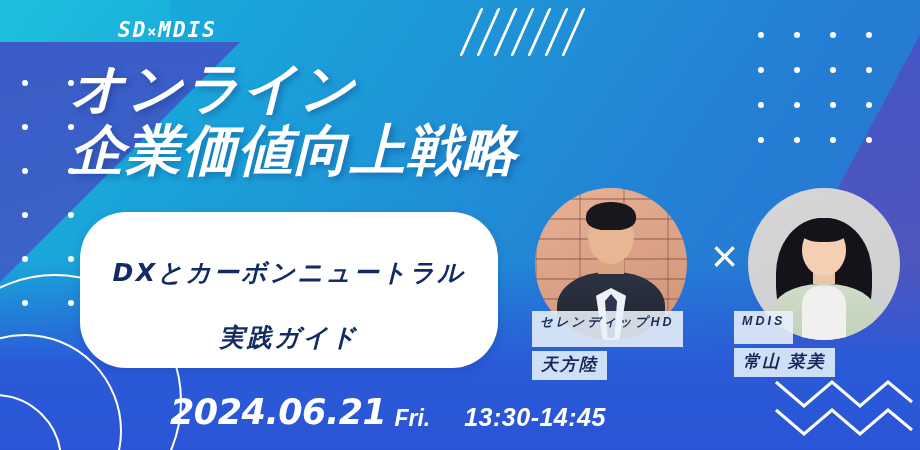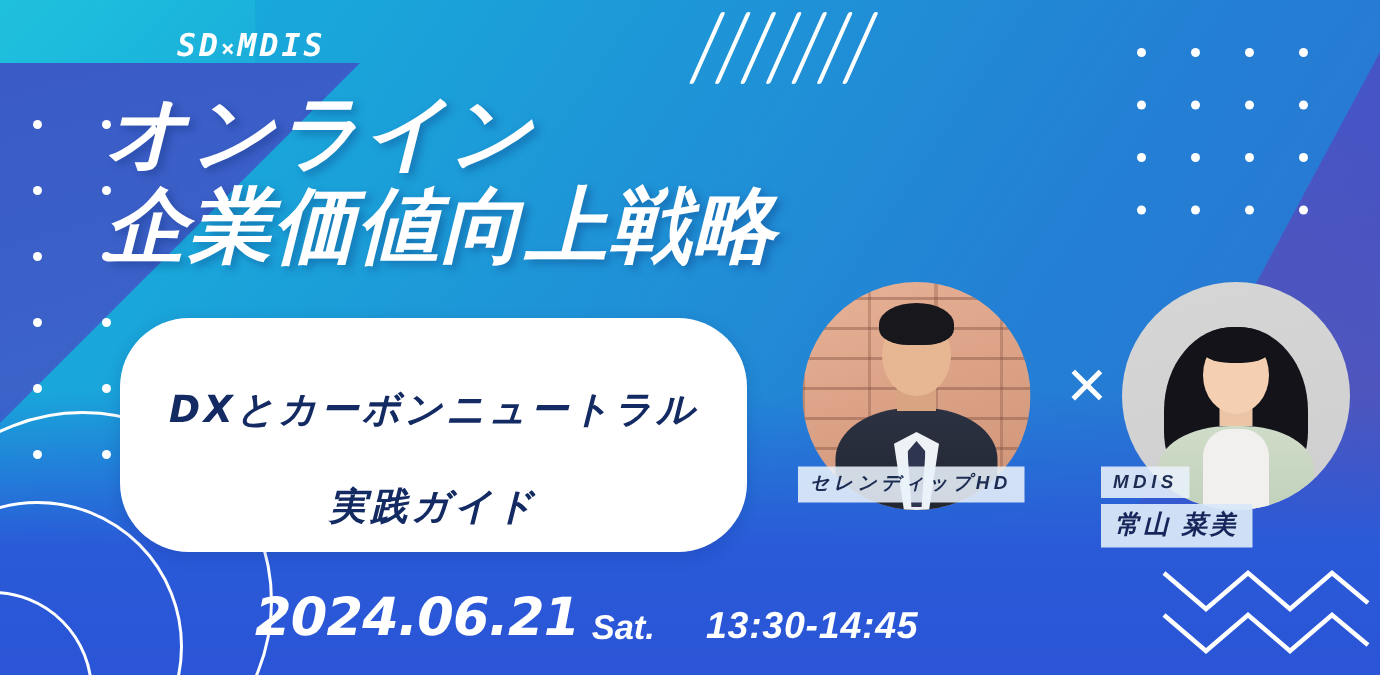--- a/index.html
+++ b/index.html
@@ -99,21 +99,21 @@
   .x-sep{
     position:absolute;left:700px;top:232px;width:48px;height:48px;color:#fff;
     font-size:46px;line-height:48px;text-align:center;font-weight:300;
   }
   
   .name-block{position:absolute;}
   #names-left{left:532px;top:311px;}
   #names-right{left:734px;top:311px;}
   .org-label{
     display:inline-block;background:rgba(233,241,250,.88);color:#1c2b52;
-    font-size:12.5px;font-weight:600;letter-spacing:3px;padding:3px 8px 4px;
+    font-size:12.5px;font-weight:600;letter-spacing:3px;padding:3px 8px 16px;
   }
   .person-label{
     display:inline-block;margin-top:4px;background:rgba(216,231,247,.95);color:#16255a;
     font-size:17px;font-weight:700;letter-spacing:2px;padding:2px 9px 4px;
   }
   
   #footer{position:absolute;left:170px;top:392px;display:flex;align-items:flex-end;color:#fff;}
   #f-date{font-size:35px;font-weight:700;letter-spacing:-.5px;font-family:"DejaVu Sans","Liberation Sans",sans-serif;}
   #f-day{font-size:23px;font-weight:600;margin-left:8px;}
   #f-time{font-size:25px;font-weight:600;margin-left:34px;letter-spacing:.5px;}
@@ -220,26 +220,27 @@
     <div class="p-body" id="w-cardigan">
       <div id="w-top"></div>
     </div>
     <div id="w-neck"></div>
     <div class="p-head" id="w-head"></div>
     <div class="p-hair" id="w-bangs"></div>
   </div>
 
   <div class="name-block" id="names-left">
     <div><span class="org-label">セレンディップHD</span></div>
+    <div><span class="person-label">天方陸</span></div>
   </div>
 
   <div class="name-block" id="names-right">
     <div><span class="org-label">MDIS</span></div>
     <div><span class="person-label">常山 菜美</span></div>
   </div>
 
   <div id="footer">
     <span id="f-date">2024.06.21</span>
-    <span id="f-day">Sat.</span>
+    <span id="f-day">Fri.</span>
     <span id="f-time">13:30-14:45</span>
   </div>
 
 </div>
 
 </body></html>

